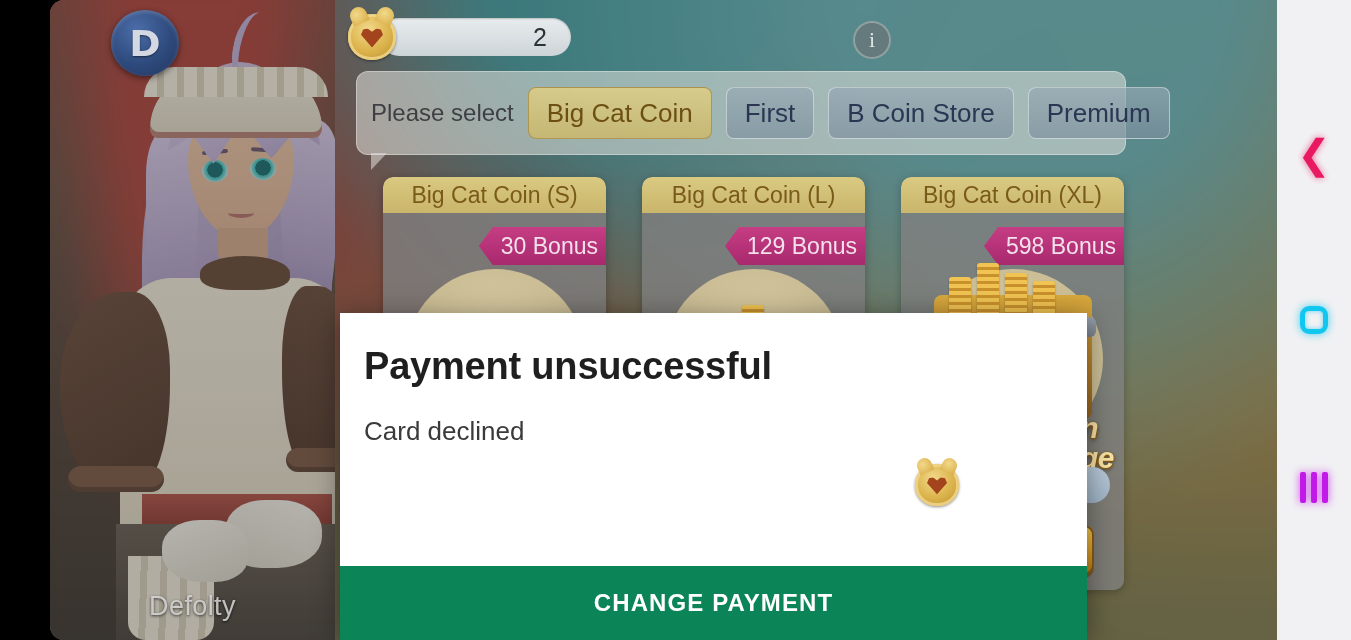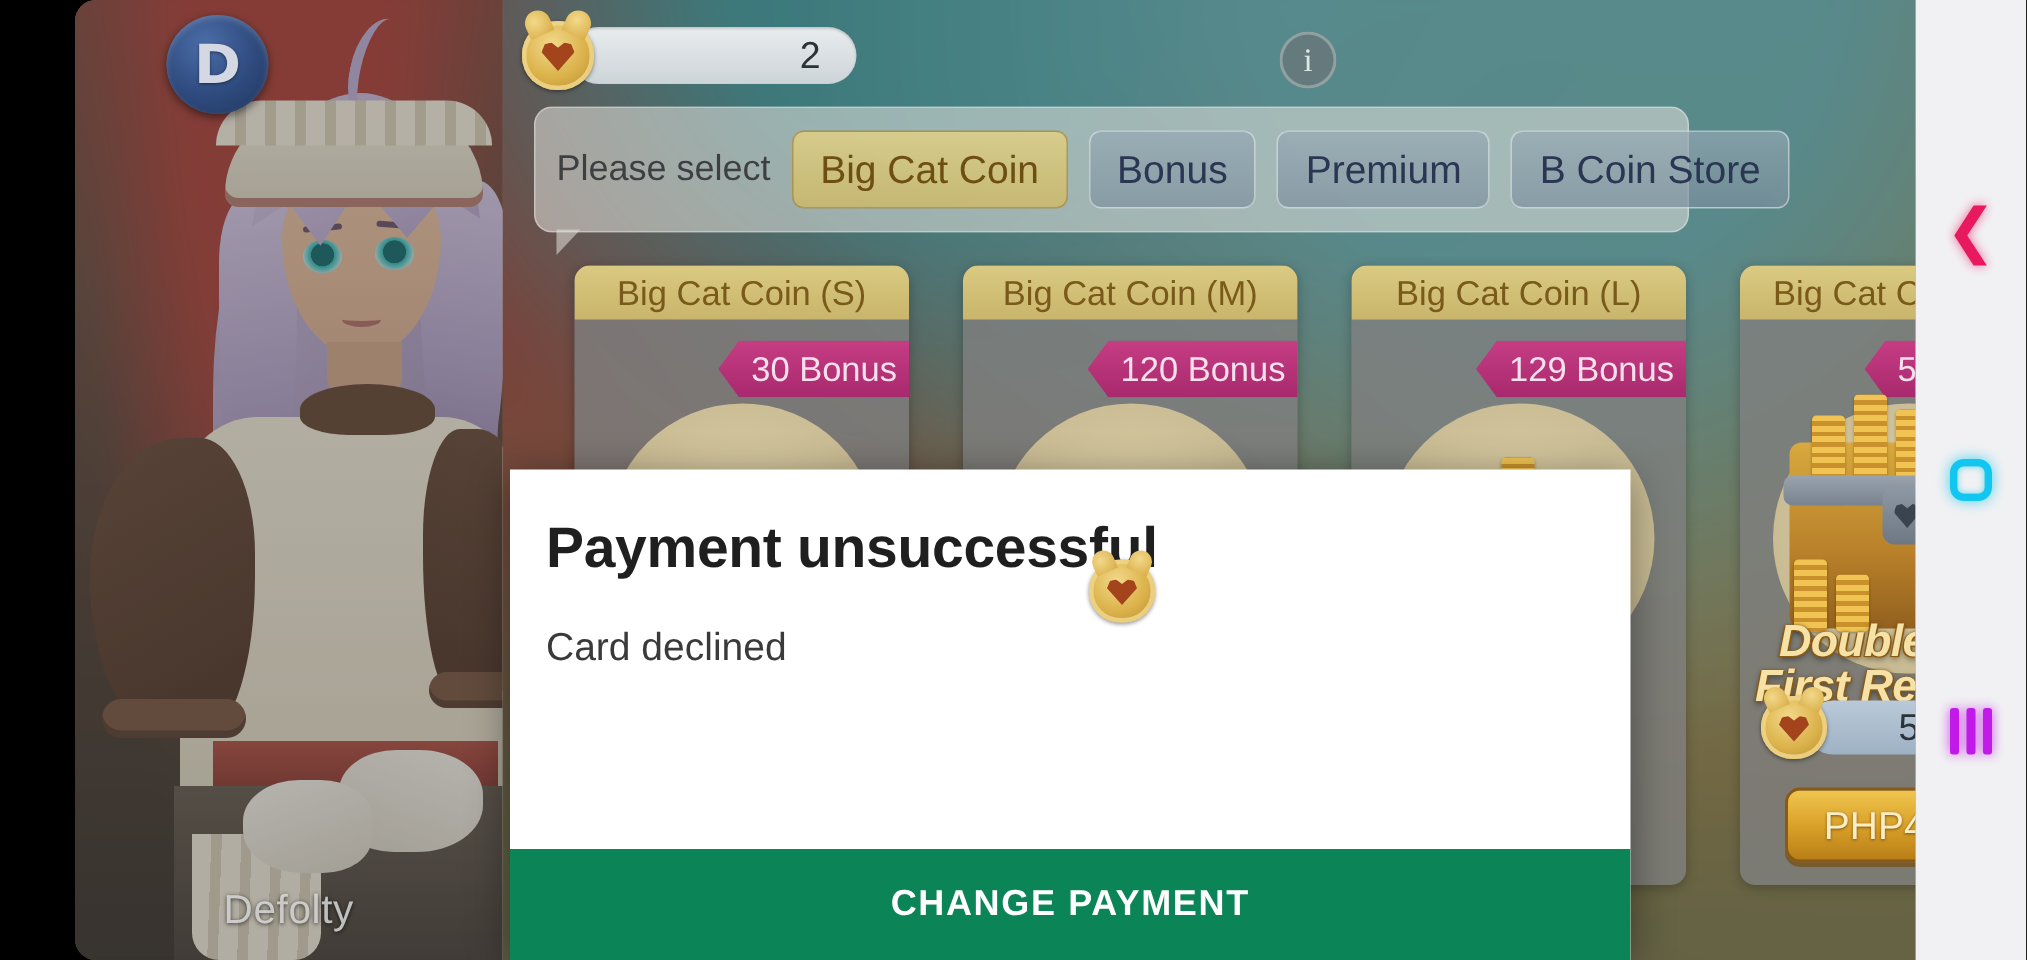--- a/index.html
+++ b/index.html
@@ -454,46 +454,38 @@
     <div class="info-btn">
       <span>i</span>
     </div>
 
     <div class="tabstrip">
       <span class="please-select">Please select</span>
       <div class="tab active">
         <span>Big Cat Coin</span>
       </div>
       <div class="tab">
-        <span>Bonus</span>
+        <span>First</span>
+      </div>
+      <div class="tab">
+        <span>B Coin Store</span>
       </div>
       <div class="tab">
         <span>Premium</span>
-      </div>
-      <div class="tab">
-        <span>B Coin Store</span>
       </div>
     </div>
 
     <div class="cards">
 
       <div class="card">
         <div class="card-head">Big Cat Coin (S)</div>
         <div class="bonus">30 Bonus</div>
         <div class="coin-art"></div>
       </div>
 
-      <div class="card">
-        <div class="card-head">Big Cat Coin (M)</div>
-        <div class="bonus">120 Bonus</div>
-        <div class="coin-art"></div>
-        <div class="card-coin-icon" style="position:absolute;left:84px;top:196px">
-          <span class="cat-mark"></span>
-        </div>
-      </div>
 
       <div class="card">
         <div class="card-head">Big Cat Coin (L)</div>
         <div class="bonus">129 Bonus</div>
         <div class="coin-art"></div>
         <div class="stack" style="left:100px;top:128px;height:62px"></div>
       </div>
 
       <div class="card">
         <div class="card-head">Big Cat Coin (XL)</div>

